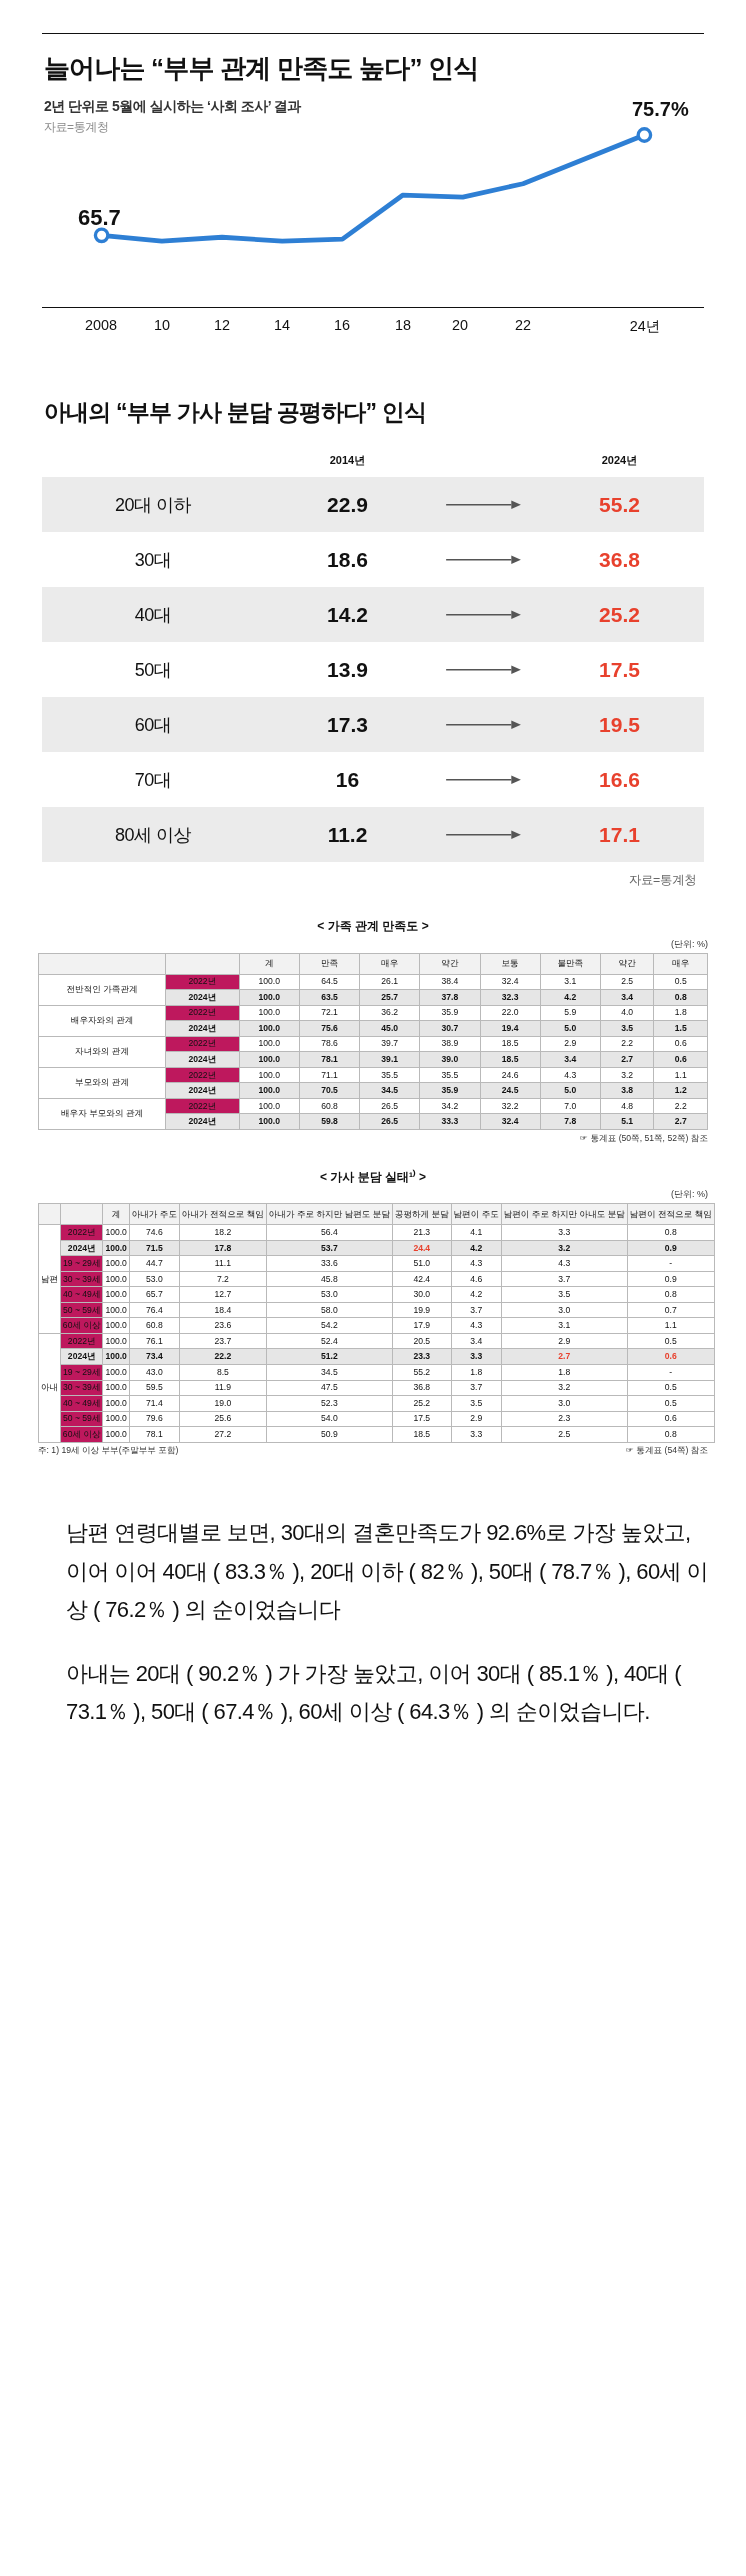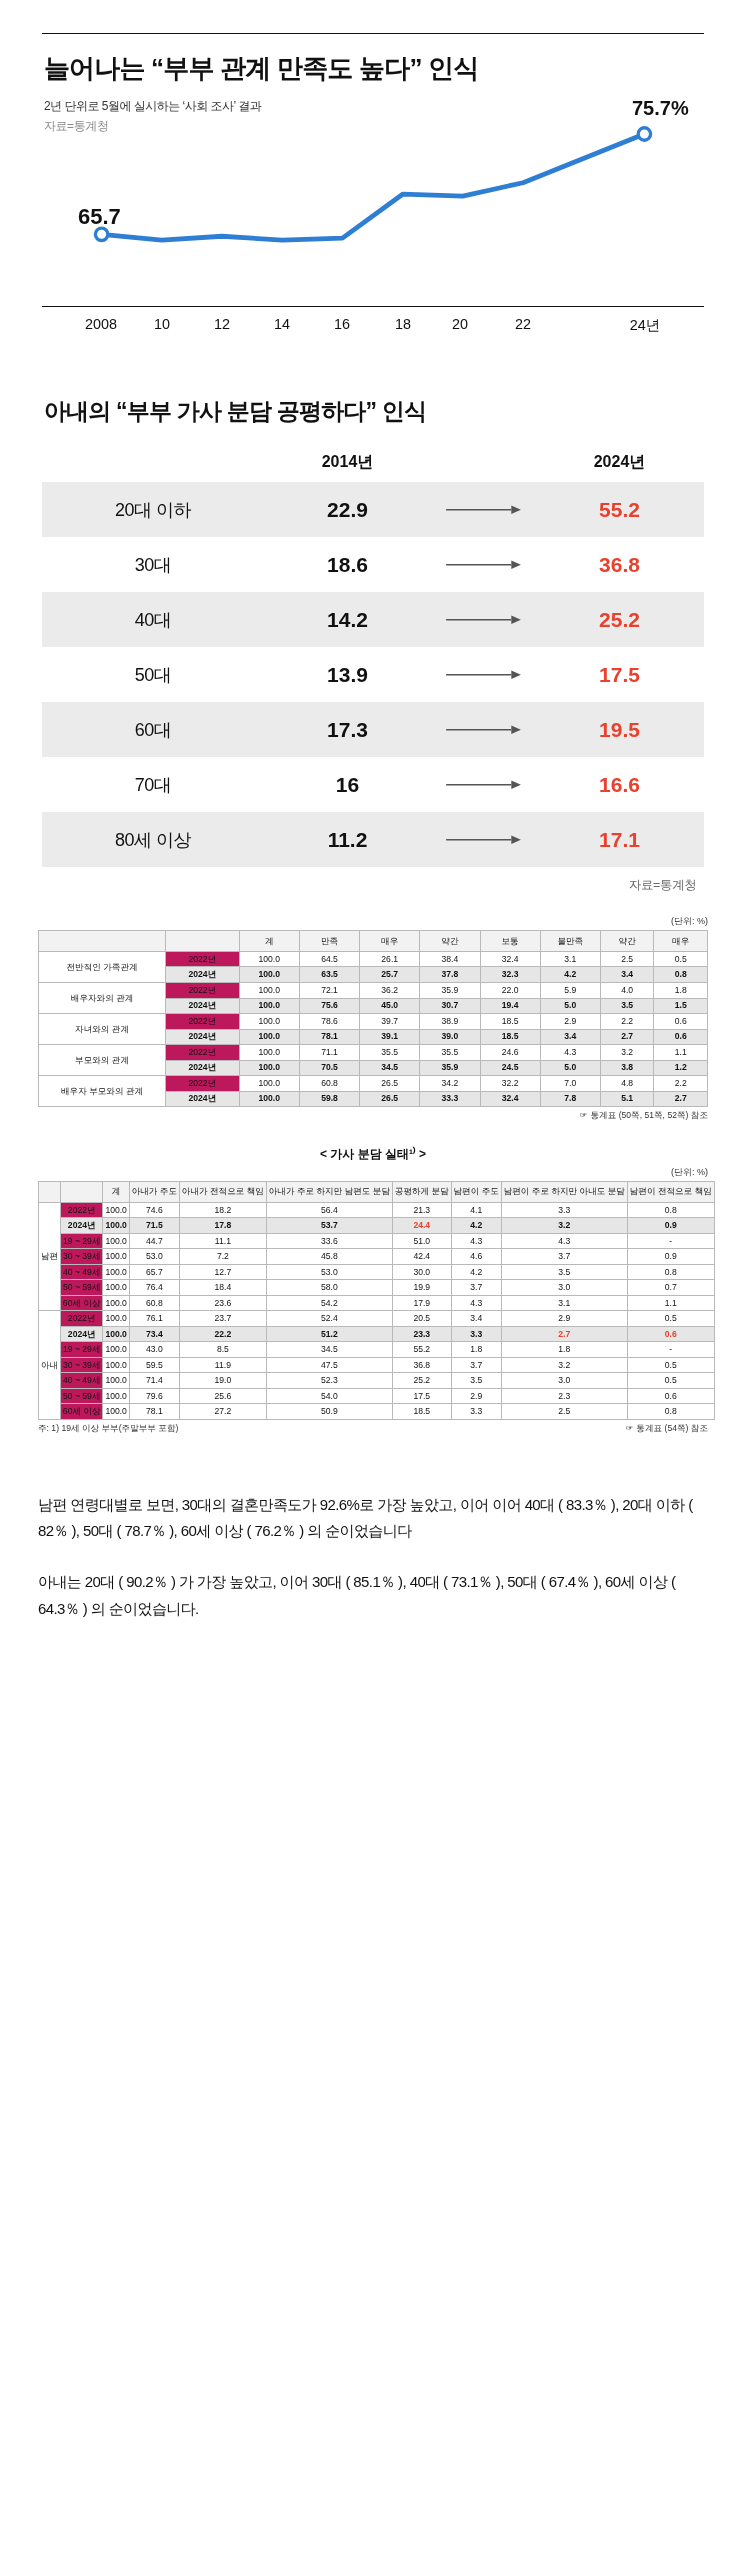--- a/index.html
+++ b/index.html
@@ -23,24 +23,25 @@
     margin: 0 auto 17px auto;
   }
   .title1 {
     font-size: 26px;
     font-weight: bold;
     letter-spacing: -0.8px;
     color: #111;
     margin: 0 0 11.5px 1.9px;
   }
   .sub1 {
-    font-size: 12px;
+    font-size: 14px;
     color: #333;
     letter-spacing: -0.5px;
     margin: 0 0 3.8px 1.9px;
+    font-weight: bold;
   }
   .src1 {
     font-size: 12px;
     color: #8a8a8a;
     letter-spacing: -0.4px;
     margin: 0 0 0 1.9px;
   }
   .chart1-wrap {
     position: relative;
     width: 662px;
@@ -77,21 +78,21 @@
   
   .sec2 { padding: 42px 42px 5.7px 42px; }
   .title2 {
     font-size: 23px;
     font-weight: bold;
     letter-spacing: -0.8px;
     margin: 0 0 25px 1.9px;
   }
   .yr-head {
     display: flex;
-    font-size: 16px;
+    font-size: 11px;
     font-weight: bold;
     color: #111;
     margin-bottom: 9.6px;
   }
   .yr-head .c1 { width: 222px; }
   .yr-head .c2 { width: 167px; text-align: center; }
   .yr-head .c3 { width: 105px; }
   .yr-head .c4 { width: 167px; text-align: center; }
 
   .row2 {
@@ -191,24 +192,25 @@
   .ref {
     text-align: right;
     font-size: 8.6px;
     color: #333;
     margin-top: 2.9px;
   }
 
   
   .sec5 {
     padding: 57px 38px 48px 38px;
-    font-size: 15px;
+    font-size: 22px;
     line-height: 1.75;
     letter-spacing: -0.6px;
     color: #111;
+    margin-left: 28px;
   }
   .sec5 p { margin: 0 0 25px 0; }
 </style>
 </head>
 <body>
 
 <div class="page">
 
   <div class="sec1">
     <div class="rule-top"></div>
@@ -324,20 +326,21 @@
             <polygon points="68,1.5 78,6 68,10.5" fill="#555"></polygon>
           </svg>
       </div>
       <div class="v2024">17.1</div>
     </div>
 
     <div class="src2">자료=통계청</div>
   </div>
 
   <div class="sec3">
+    <div class="tbl-title">&lt; 가족 관계 만족도 &gt;</div>
     <div class="unit">(단위: %)</div>
     <table class="stat">
       <thead>
         <tr>
           <th style="width:19%"></th>
           <th style="width:11%"></th>
           <th style="width:9%">계</th>
           <th style="width:9%">만족</th>
           <th style="width:9%">매우</th>
           <th style="width:9%">약간</th>

